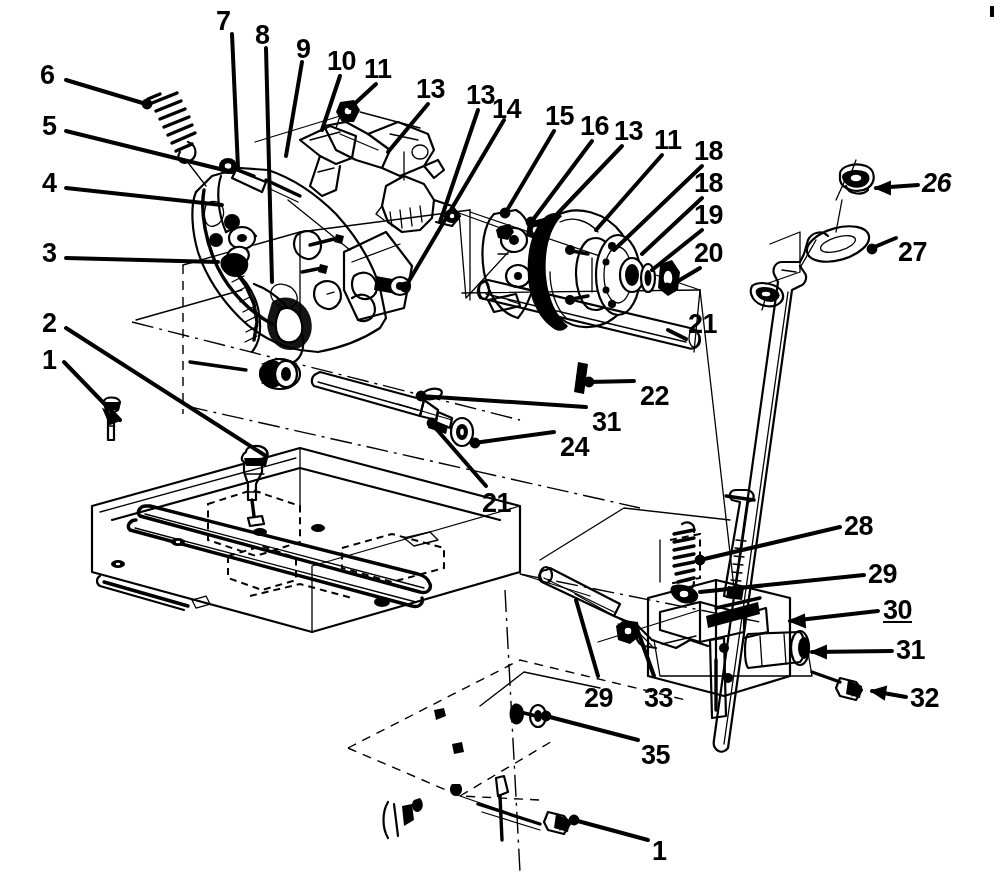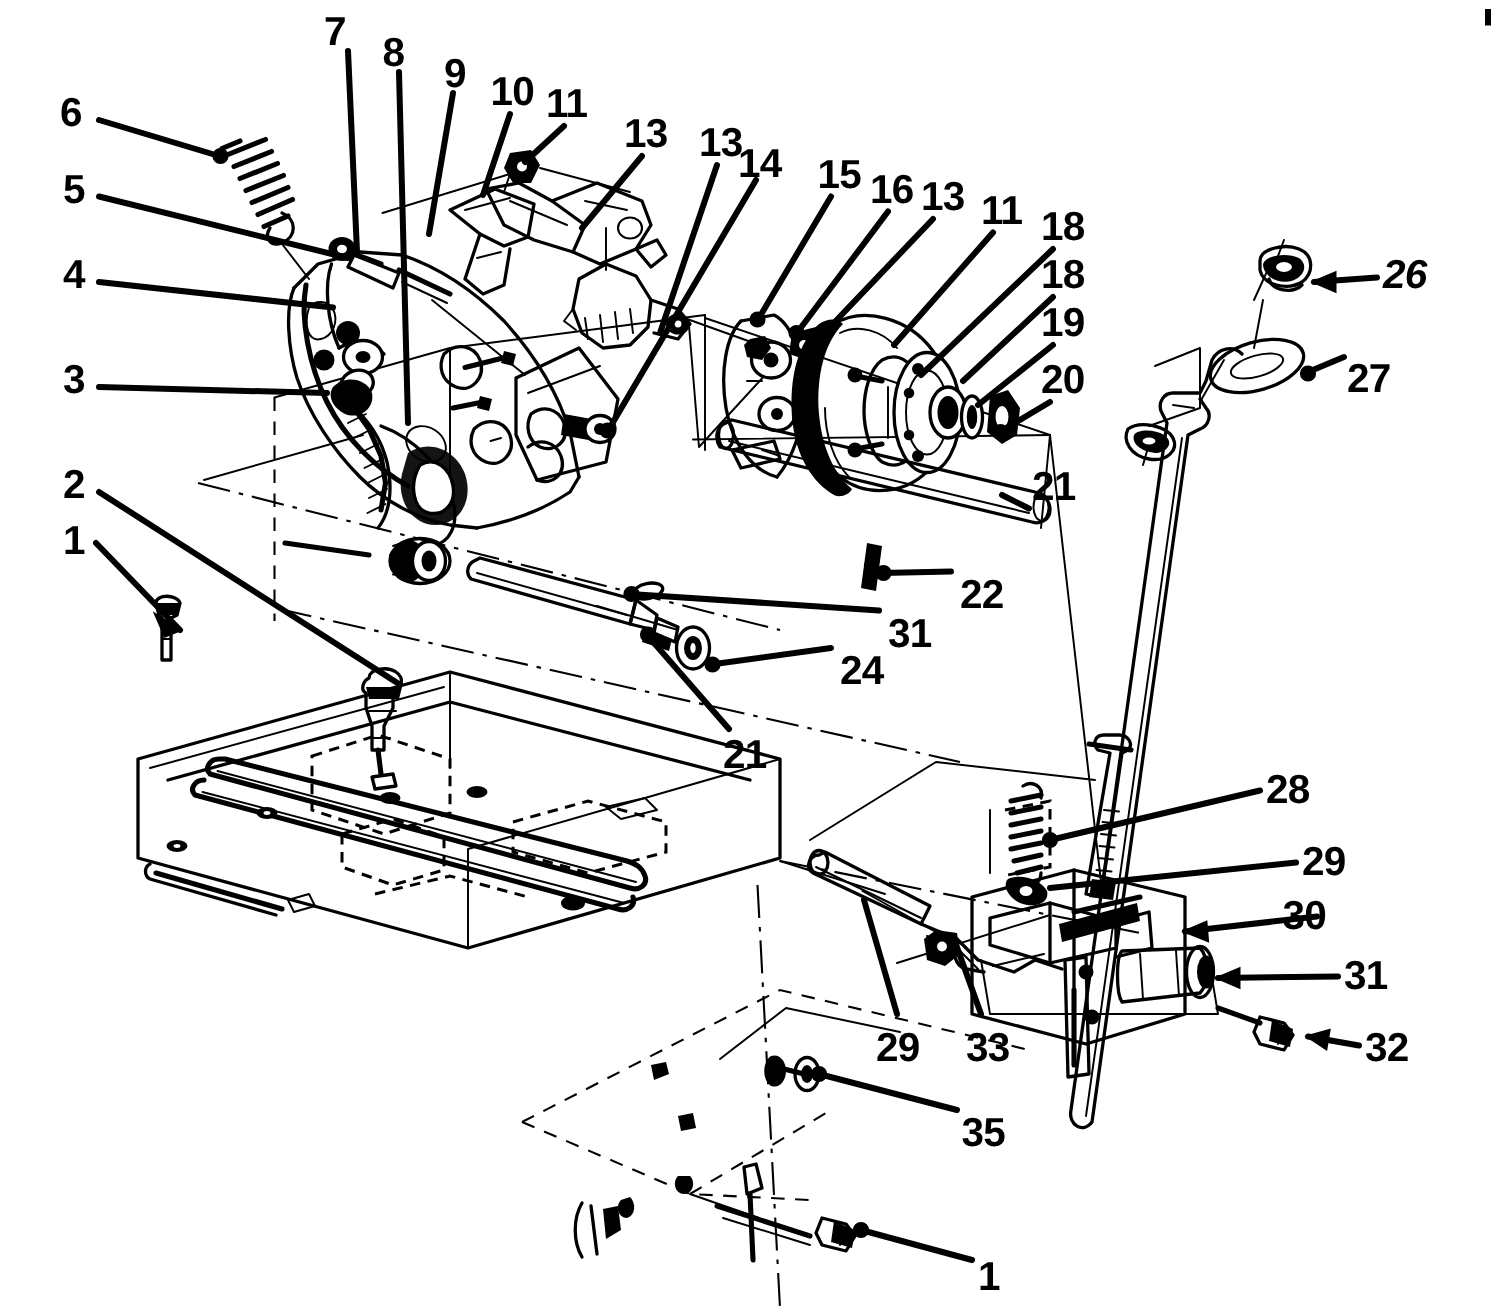--- a/index.html
+++ b/index.html
@@ -556,21 +556,21 @@
       <div class="callout-num" style="left: 694px; top: 240px;">20</div>
       <div class="callout-num" style="left: 688px; top: 311px;">21</div>
       <div class="callout-num" style="left: 640px; top: 383px;">22</div>
       <div class="callout-num" style="left: 592px; top: 409px;">31</div>
       <div class="callout-num" style="left: 560px; top: 434px;">24</div>
       <div class="callout-num" style="left: 482px; top: 490px;">21</div>
       <div class="callout-num" style="left: 922px; top: 170px; font-style: italic;">26</div>
       <div class="callout-num" style="left: 898px; top: 239px;">27</div>
       <div class="callout-num" style="left: 844px; top: 513px;">28</div>
       <div class="callout-num" style="left: 868px; top: 561px;">29</div>
-      <div class="callout-num" style="left: 855px; top: 597px;">30</div>
+      <div class="callout-num" style="left: 883px; top: 597px; text-decoration: underline;">30</div>
       <div class="callout-num" style="left: 896px; top: 637px;">31</div>
       <div class="callout-num" style="left: 910px; top: 685px;">32</div>
       <div class="callout-num" style="left: 644px; top: 685px;">33</div>
       <div class="callout-num" style="left: 584px; top: 685px;">29</div>
       <div class="callout-num" style="left: 641px; top: 742px;">35</div>
       <div class="callout-num" style="left: 652px; top: 838px;">1</div>
     </div>
 
   <div style="position:absolute;left:990px;top:6px;width:4px;height:11px;background:#000;"></div>
 

